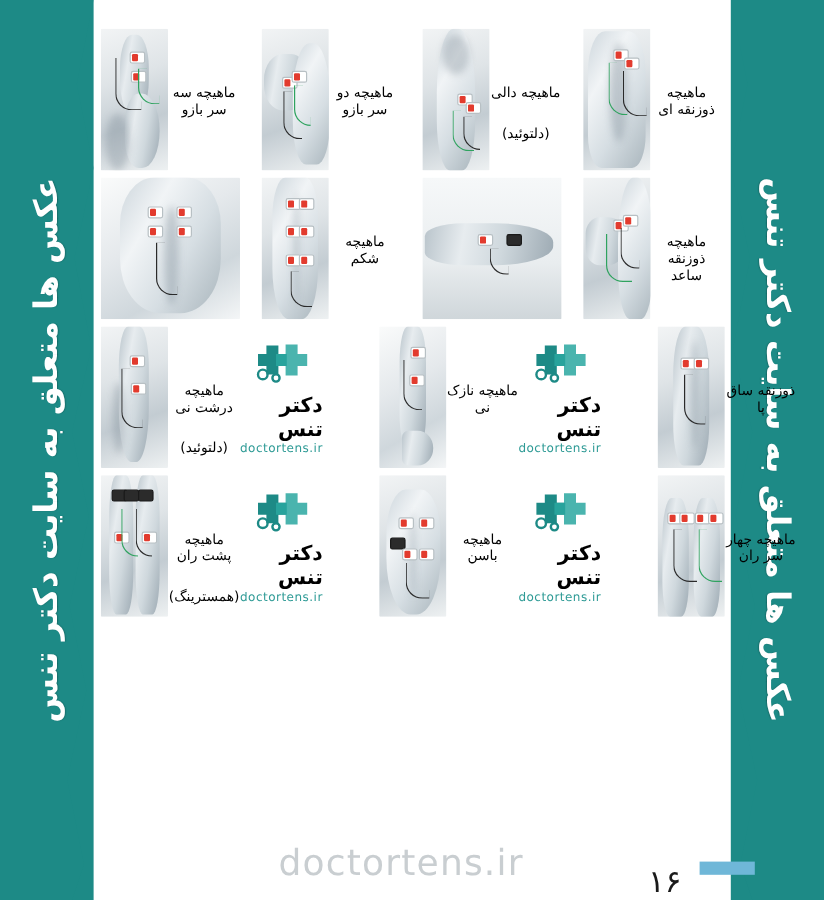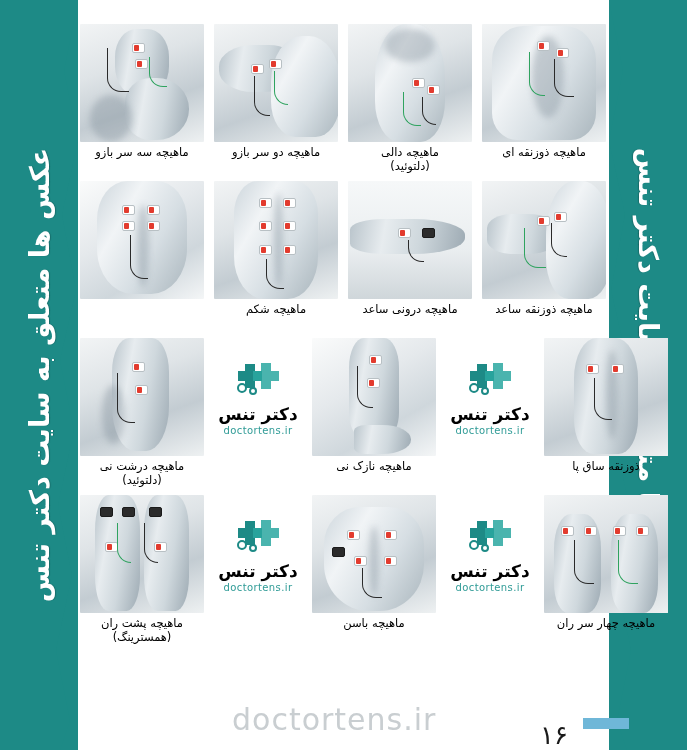--- a/index.html
+++ b/index.html
@@ -61,42 +61,42 @@
     width: 518px;
   }
   .row {
     display: flex;
     justify-content: space-between;
     margin-bottom: 6px;
   }
   .cell {
     width: 116px;
     display: flex;
-    flex-direction: column;
+    flex-direction: row;
     align-items: center;
   }
   .thumb {
     width: 124px;
     height: 118px;
     overflow: hidden;
     position: relative;
     background: #ffffff;
     border-radius: 1px;
   }
   .caption {
     direction: rtl;
     text-align: center;
     font-size: 11.5px;
     color: #000000;
     line-height: 1.25;
     margin-top: 3px;
     height: 30px;
     width: 132px;
   }
-  .caption .sub { display: block; }
+  .caption .sub { display: block; margin-top: 20px; }
 
   
   .body-img {
     position: absolute;
     inset: 0;
     background: linear-gradient(160deg, #f2f4f5 0%, #dfe4e7 35%, #c3ccd2 65%, #eef1f2 100%);
   }
   .body-img.plain {
     background: linear-gradient(150deg, #fafbfb 0%, #e5e9ec 40%, #cfd7dc 70%, #f4f6f7 100%);
   }
@@ -335,24 +335,20 @@
       </div>
     </div>
 
     <div class="cell">
       <div class="thumb">
         <div class="body-img plain" style="background:linear-gradient(180deg,#f6f8f9 0%,#e9edef 60%,#cfd6da 100%);"></div>
         <div class="limb" style="left:2%;top:32%;width:92%;height:30%;border-radius:30% 45% 45% 30%;"></div>
         <div class="pad red" style="left:40%;top:40%;"></div>
         <div class="pad dark" style="left:60%;top:40%;"></div>
         <div class="wire" style="left:48%;top:50%;width:16px;height:22px;"></div>
-      </div>
-      <div class="caption">
-        <span>ماهیچه درونی ساعد</span>
-        <span class="sub"></span>
       </div>
     </div>
 
     <div class="cell">
       <div class="thumb">
         <div class="body-img"></div>
         <div class="limb" style="left:4%;top:28%;width:60%;height:34%;border-radius:35% 45% 45% 35%;"></div>
         <div class="torso" style="left:52%;top:0%;width:52%;height:100%;"></div>
         <div class="pad red" style="left:44%;top:30%;"></div>
         <div class="pad red" style="left:58%;top:26%;"></div>

